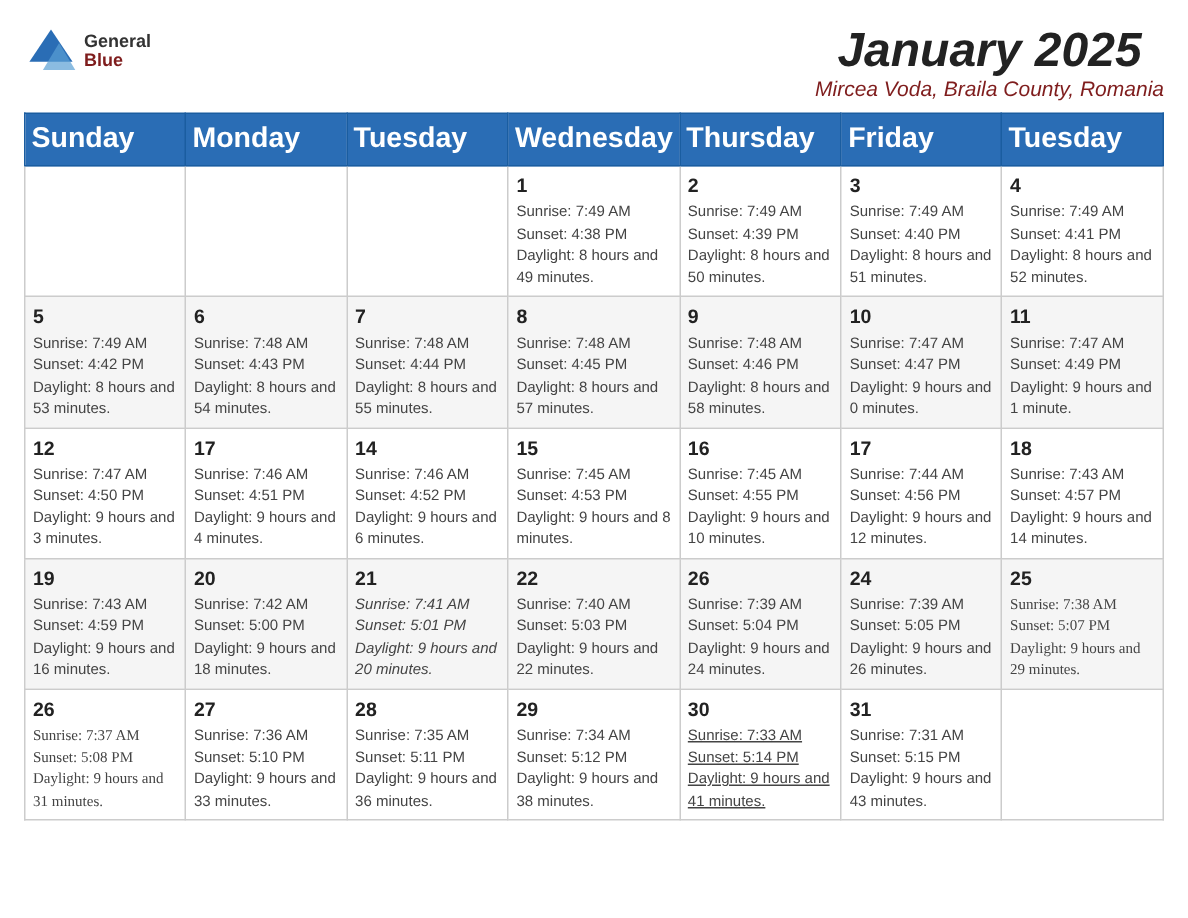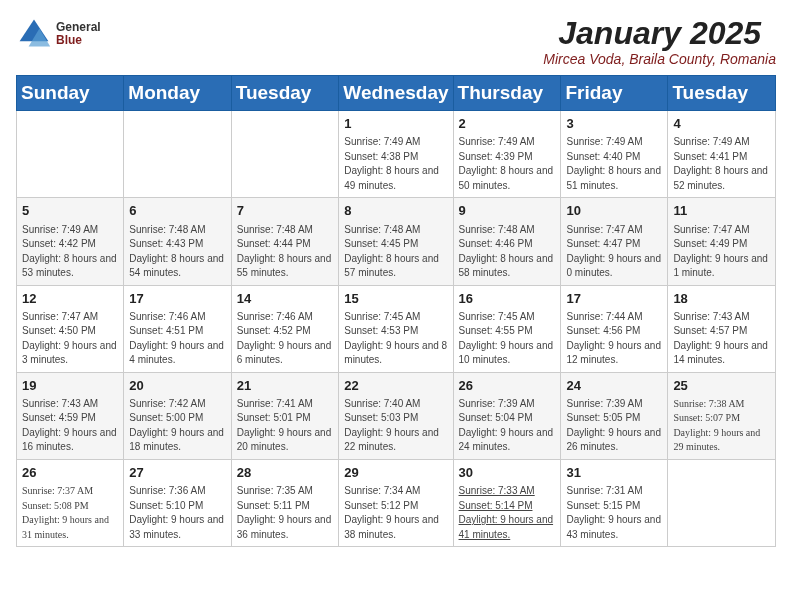--- a/index.html
+++ b/index.html
@@ -249,21 +249,21 @@
 Daylight: 9 hours and 16 minutes.</div>
         </td>
         <td>
           <span class="day-number">20</span>
           <div class="cell-content" style="white-space: pre-line;">Sunrise: 7:42 AM
 Sunset: 5:00 PM
 Daylight: 9 hours and 18 minutes.</div>
         </td>
         <td>
           <span class="day-number">21</span>
-          <div class="cell-content" style="white-space: pre-line;">Sunrise: 7:41 AM
+          <div class="cell-content" style="white-space: pre-line; font-style: italic;">Sunrise: 7:41 AM
 Sunset: 5:01 PM
 Daylight: 9 hours and 20 minutes.</div>
         </td>
         <td>
           <span class="day-number">22</span>
           <div class="cell-content" style="white-space: pre-line;">Sunrise: 7:40 AM
 Sunset: 5:03 PM
 Daylight: 9 hours and 22 minutes.</div>
         </td>
         <td>

